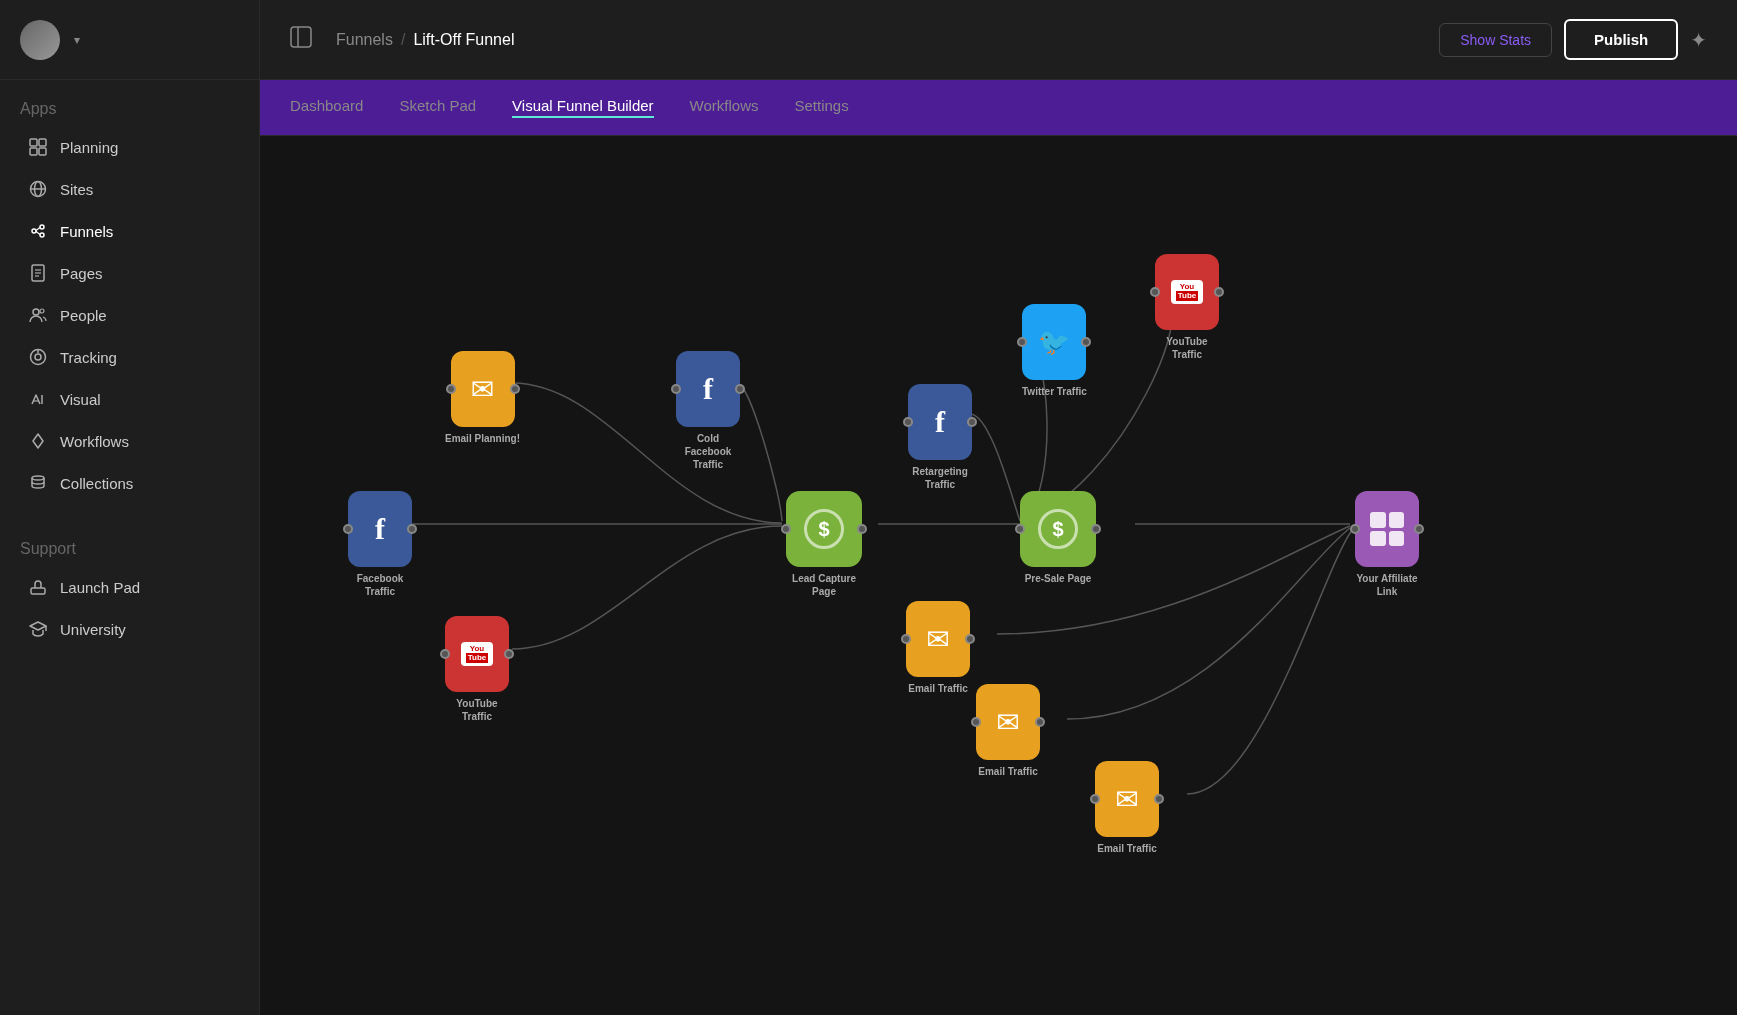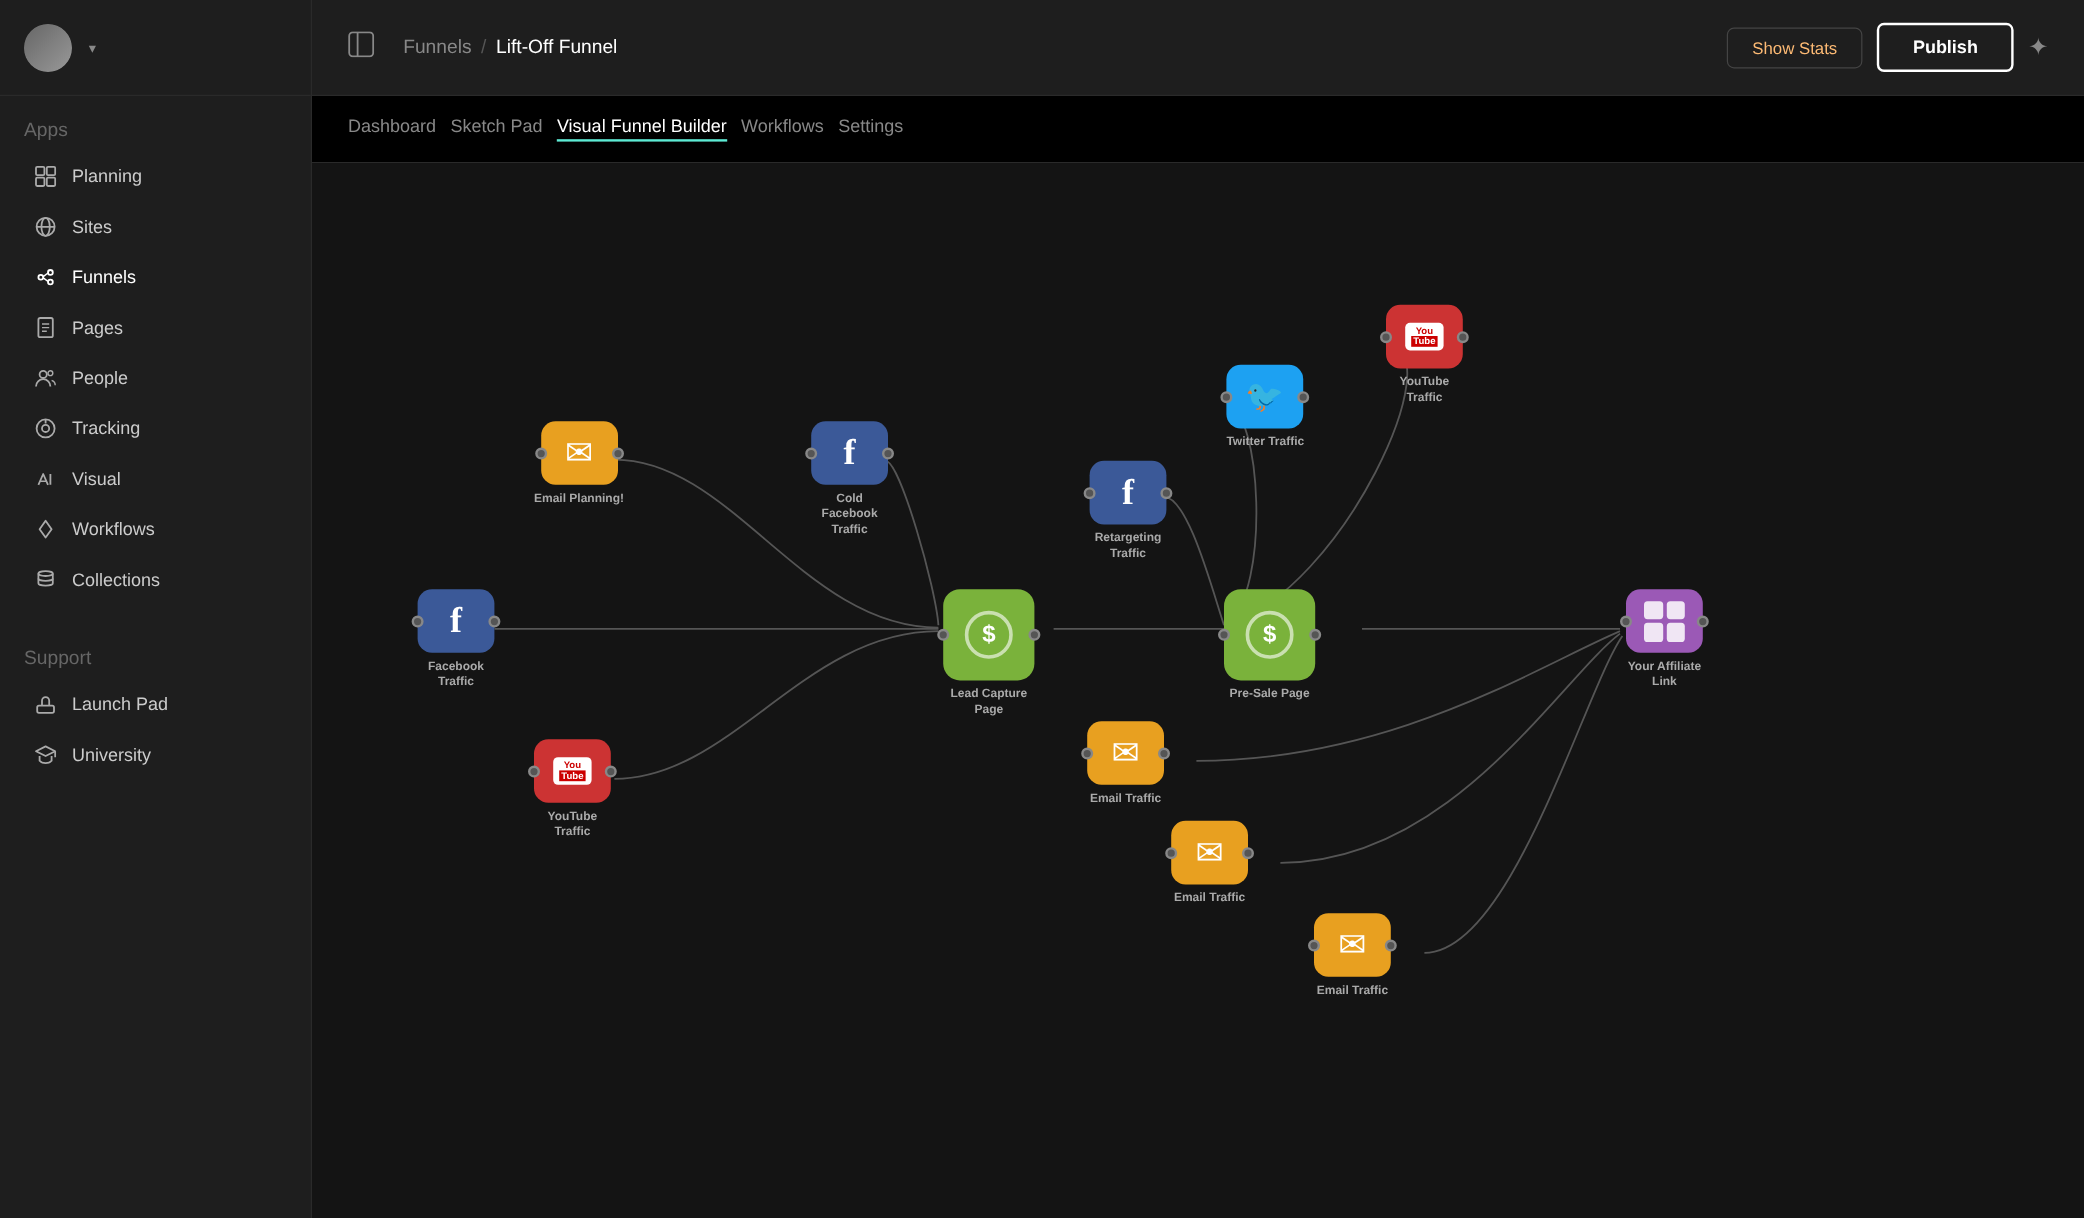--- a/index.html
+++ b/index.html
@@ -38,42 +38,42 @@
       height: 80px; background: #1e1e1e; border-bottom: 1px solid #2a2a2a;
       display: flex; align-items: center; padding: 0 30px; gap: 16px;
     }
     .sidebar-toggle { color: #888; font-size: 18px; margin-right: 8px; cursor: pointer; }
     .breadcrumb { display: flex; align-items: center; gap: 8px; font-size: 16px; }
     .breadcrumb-link { color: #888; cursor: pointer; }
     .breadcrumb-sep { color: #555; }
     .breadcrumb-current { color: #fff; font-weight: 500; }
     .topbar-actions { margin-left: auto; display: flex; align-items: center; gap: 12px; }
     .btn-show-stats {
-      background: transparent; border: 1px solid #444; color: #fdba74; padding: 8px 20px; border-radius: 6px; cursor: pointer; font-size: 14px;
+      background: transparent; border: 1px solid #444; color: #8b5cf6; padding: 8px 20px; border-radius: 6px; cursor: pointer; font-size: 14px;
     }
     .btn-publish {
       background: transparent; border: 2px solid #fff; color: #fff; padding: 10px 28px; border-radius: 6px; cursor: pointer; font-size: 15px; font-weight: 600;
     }
     .sparkle-icon { color: #888; font-size: 20px; cursor: pointer; }
 
     
-    .tabs { display: flex; align-items: center; gap: 12px; padding: 0 30px; background: #000000; border-bottom: 1px solid #2a2a2a; height: 56px; }
+    .tabs { display: flex; align-items: center; gap: 36px; padding: 0 30px; background: #4c1d95; border-bottom: 1px solid #2a2a2a; height: 56px; }
     .tab { font-size: 15px; color: #888; cursor: pointer; padding-bottom: 2px; border-bottom: 2px solid transparent; }
     .tab.active { color: #fff; border-bottom: 2px solid #5eead4; }
 
     
     .canvas { flex: 1; background: #141414; position: relative; overflow: hidden; }
     svg.connections { position: absolute; top: 0; left: 0; width: 100%; height: 100%; pointer-events: none; }
 
     
     .node {
       position: absolute; display: flex; flex-direction: column; align-items: center; cursor: pointer;
     }
     .node-box {
-      width: 64px; height: 53px; border-radius: 12px; display: flex; align-items: center; justify-content: center;
+      width: 64px; height: 76px; border-radius: 12px; display: flex; align-items: center; justify-content: center;
       position: relative;
     }
     .node-label {
       font-size: 10px; color: #aaa; margin-top: 5px; text-align: center; max-width: 80px; line-height: 1.3; font-weight: bold;
     }
     .node-connector {
       position: absolute; width: 10px; height: 10px; background: #555; border-radius: 50%; border: 2px solid #888;
     }
     .node-connector.left { left: -5px; top: 50%; transform: translateY(-50%); }
     .node-connector.right { right: -5px; top: 50%; transform: translateY(-50%); }

